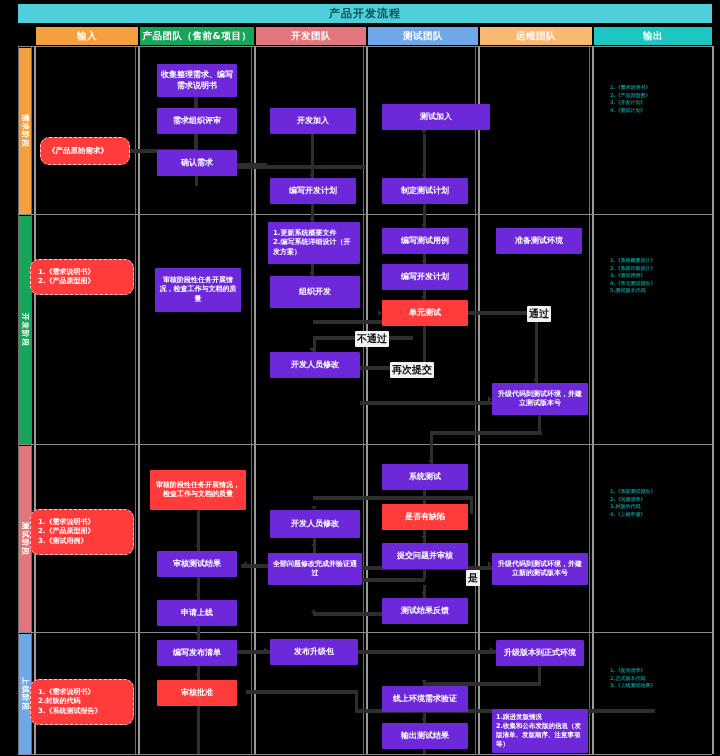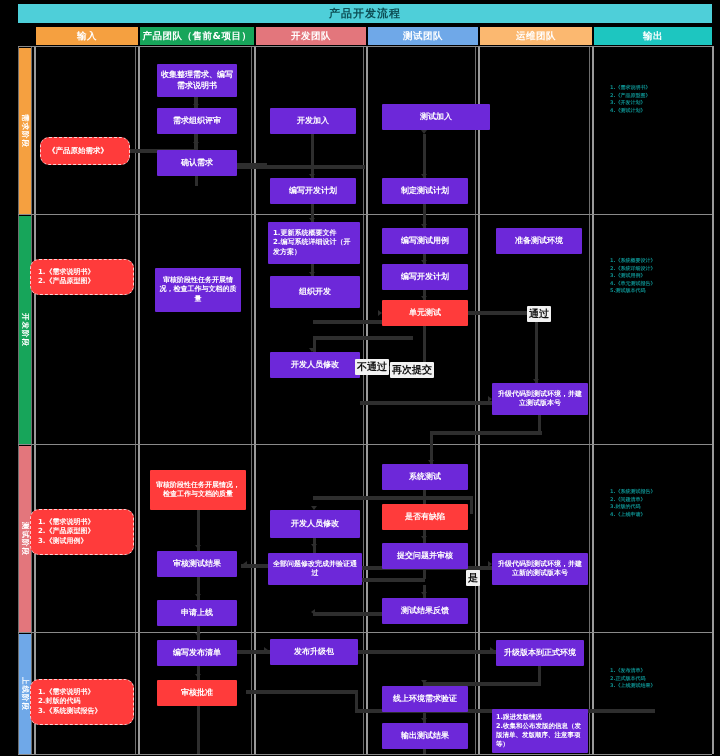--- a/index.html
+++ b/index.html
@@ -263,18 +263,18 @@
   <div class="node teal" style="left:492px; top:383px; width:96px; height:32px; font-size:7px;">升级代码到测试环境，并建立测试版本号</div>
   <div class="node teal" style="left:492px; top:553px; width:96px; height:32px; font-size:7px;">升级代码到测试环境，并建立新的测试版本号</div>
   <div class="node teal" style="left:496px; top:640px; width:88px; height:26px;">升级版本到正式环境</div>
   <div class="node teal left" style="left:492px; top:709px; width:96px; height:44px; font-size:6.5px; padding-left:4px;">1.跟进发版情况<br>2.收集和公布发版的信息（发版清单、发版顺序、注意事项等）</div>
 
   <div class="node out" style="left:606px; top:82px;  width:70px; height:60px;">1.《需求说明书》<br>2.《产品原型图》<br>3.《开发计划》<br>4.《测试计划》</div>
   <div class="node out" style="left:606px; top:255px; width:70px; height:78px;">1.《系统概要设计》<br>2.《系统详细设计》<br>3.《测试用例》<br>4.《单元测试报告》<br>5.测试版本代码</div>
   <div class="node out" style="left:606px; top:486px; width:70px; height:62px;">1.《系统测试报告》<br>2.《问题清单》<br>3.封版的代码<br>4.《上线申请》</div>
   <div class="node out" style="left:606px; top:665px; width:70px; height:50px;">1.《发布清单》<br>2.正式版本代码<br>3.《上线测试结果》</div>
 
-  <div class="edge-label" style="left:355px; top:331px;margin-top:28px;">不通过</div>
+  <div class="edge-label" style="left:355px; top:331px;">不通过</div>
   <div class="edge-label" style="left:390px; top:362px;">再次提交</div>
   <div class="edge-label" style="left:527px; top:306px;">通过</div>
   <div class="edge-label" style="left:466px; top:570px;">是</div>
 
 </div>
 
 </body></html>

